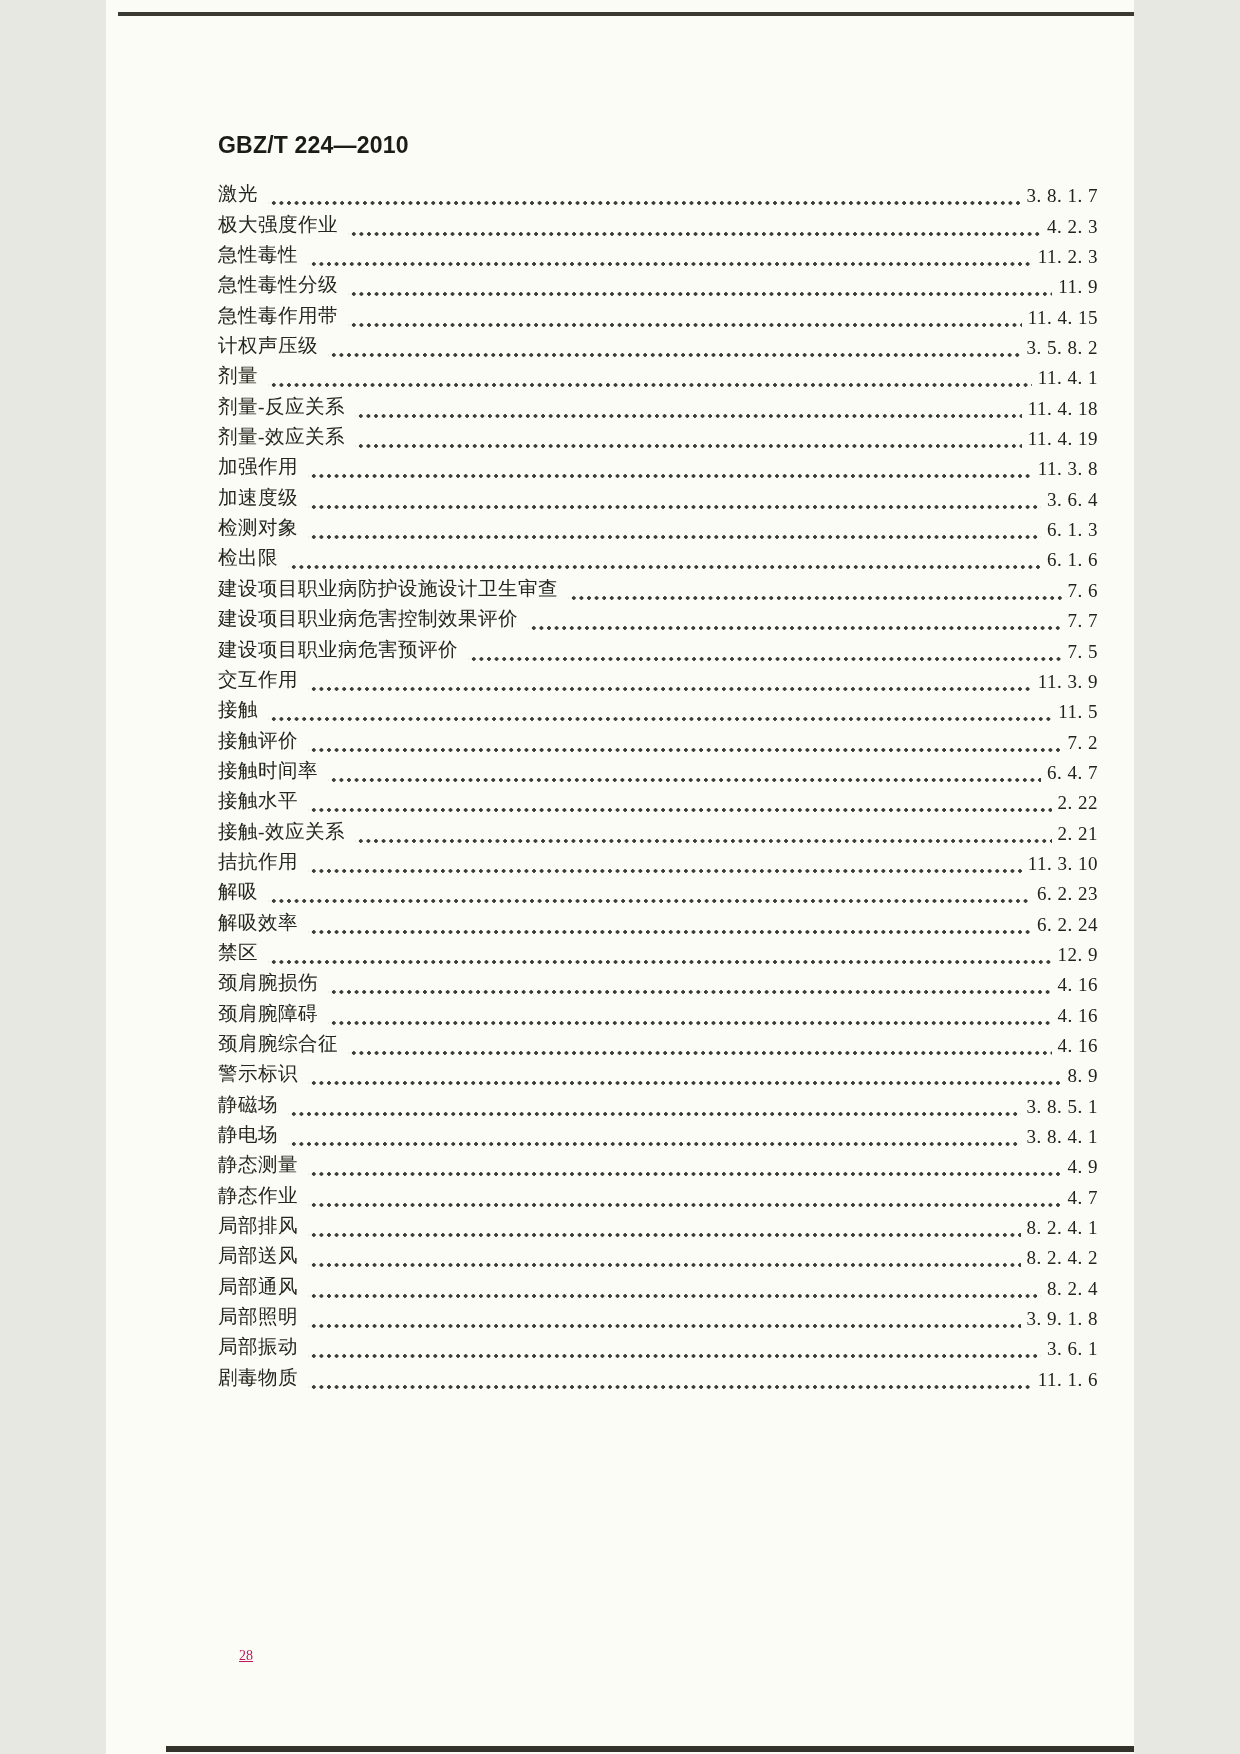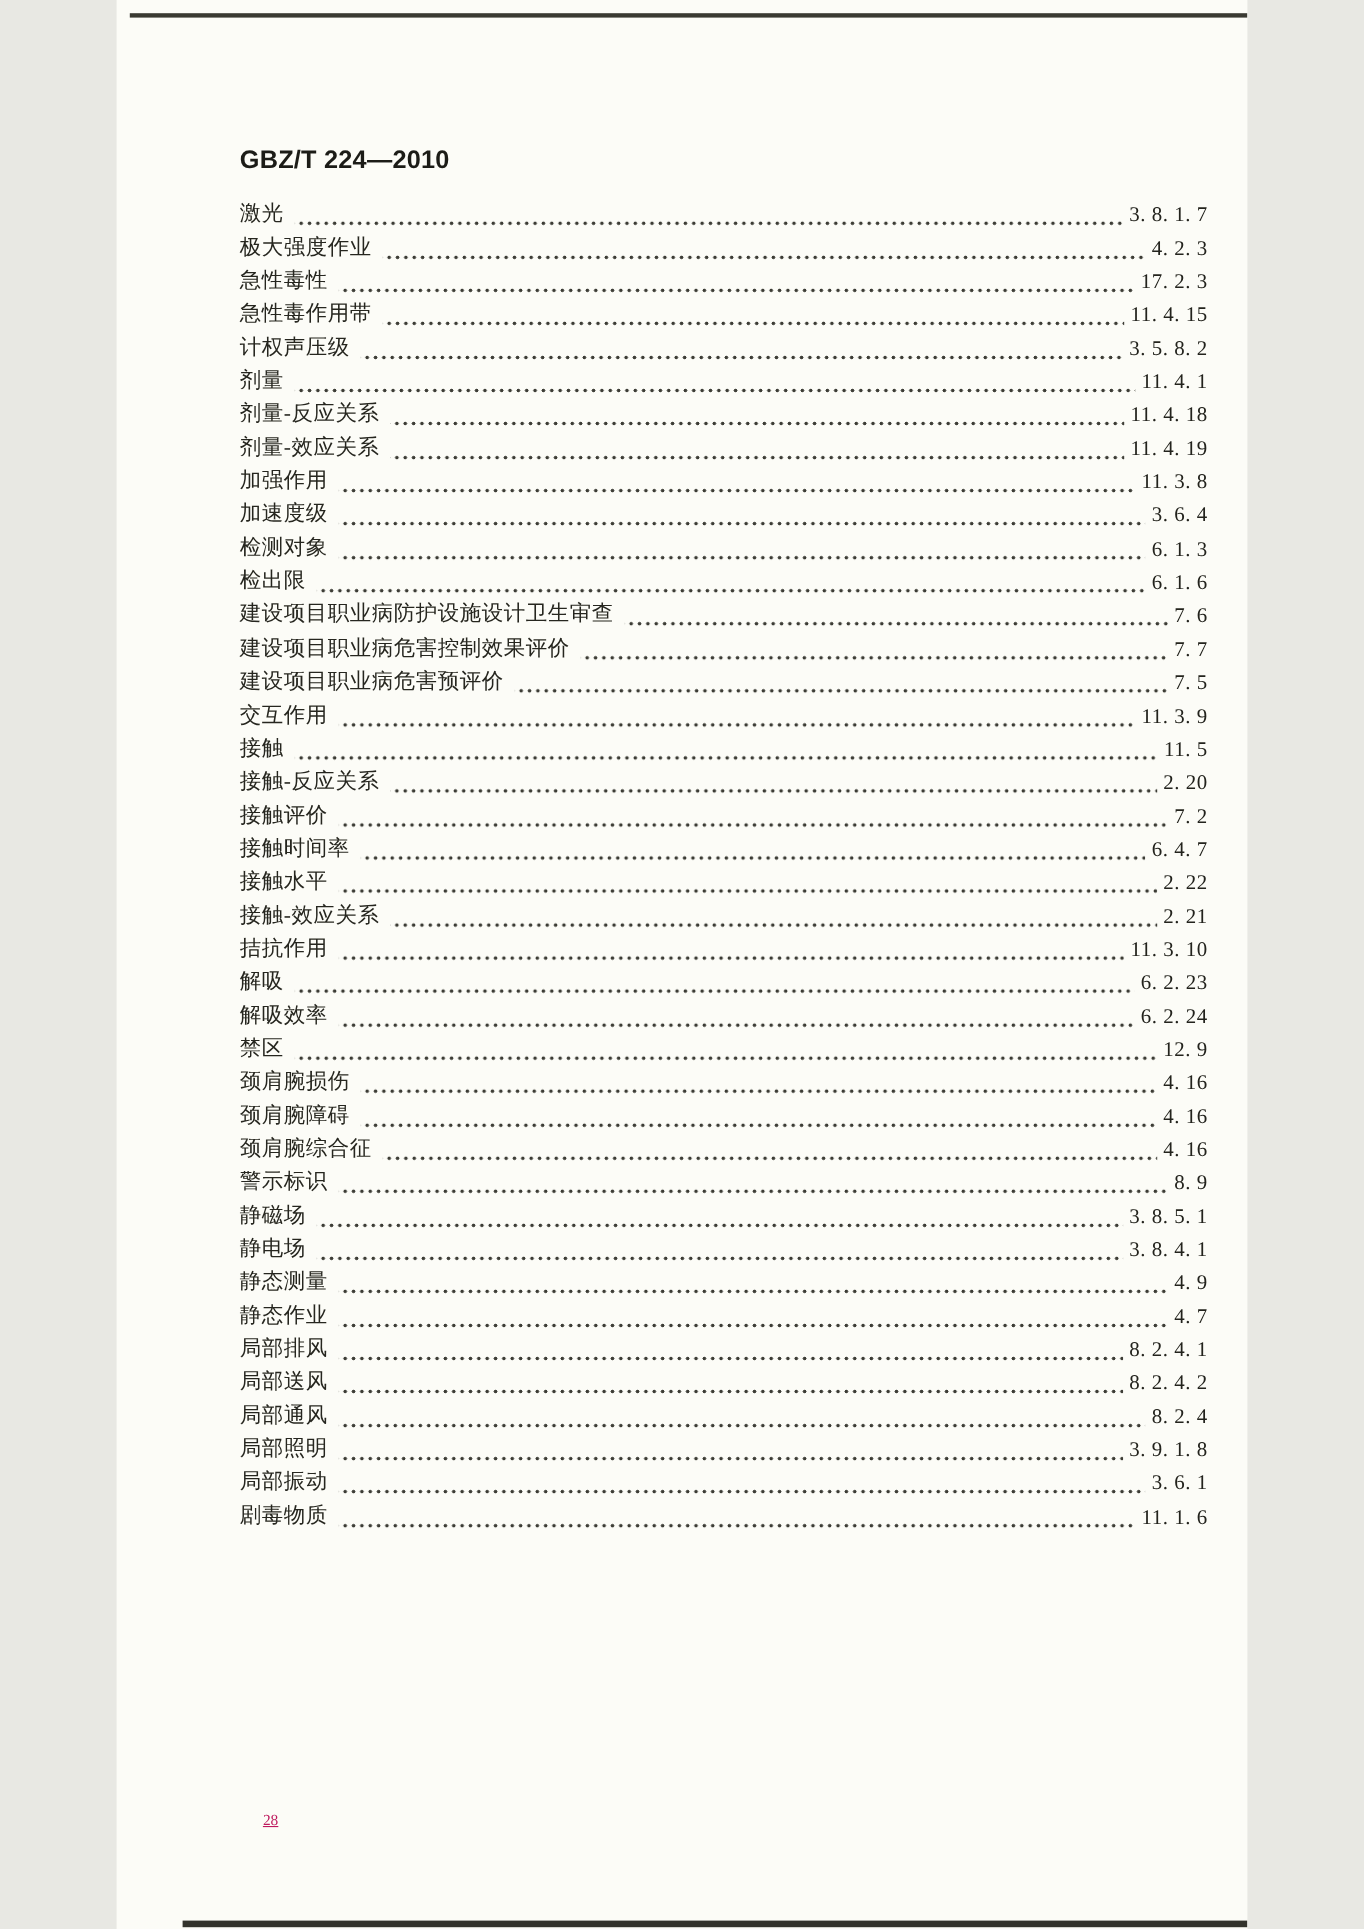--- a/index.html
+++ b/index.html
@@ -102,23 +102,28 @@
 
   <div class="index-row">
     <span class="term">极大强度作业</span>
     <span class="leader"></span>
     <span class="ref">4. 2. 3</span>
   </div>
 
   <div class="index-row">
     <span class="term">急性毒性</span>
     <span class="leader"></span>
-    <span class="ref">17. 2. 3</span>
-  </div>
-
+    <span class="ref">11. 2. 3</span>
+  </div>
+
+  <div class="index-row">
+    <span class="term">急性毒性分级</span>
+    <span class="leader"></span>
+    <span class="ref">11. 9</span>
+  </div>
 
   <div class="index-row">
     <span class="term">急性毒作用带</span>
     <span class="leader"></span>
     <span class="ref">11. 4. 15</span>
   </div>
 
   <div class="index-row">
     <span class="term">计权声压级</span>
     <span class="leader"></span>
@@ -190,25 +195,20 @@
     <span class="leader"></span>
     <span class="ref">11. 3. 9</span>
   </div>
 
   <div class="index-row">
     <span class="term">接触</span>
     <span class="leader"></span>
     <span class="ref">11. 5</span>
   </div>
 
-  <div class="index-row">
-    <span class="term">接触-反应关系</span>
-    <span class="leader"></span>
-    <span class="ref">2. 20</span>
-  </div>
 
   <div class="index-row">
     <span class="term">接触评价</span>
     <span class="leader"></span>
     <span class="ref">7. 2</span>
   </div>
 
   <div class="index-row">
     <span class="term">接触时间率</span>
     <span class="leader"></span>

